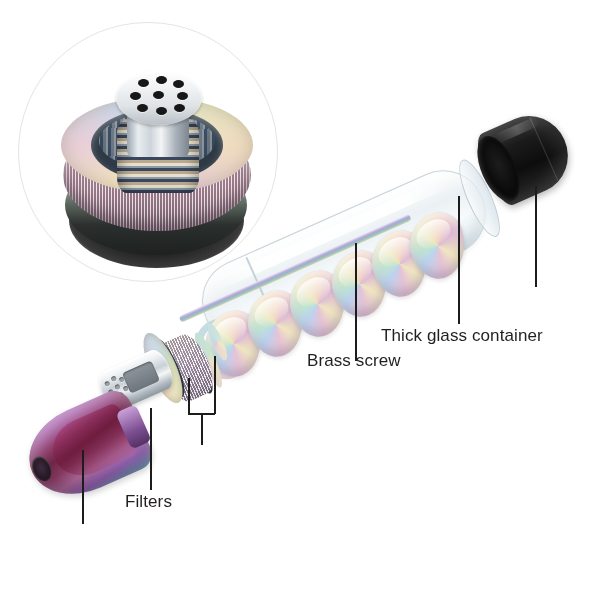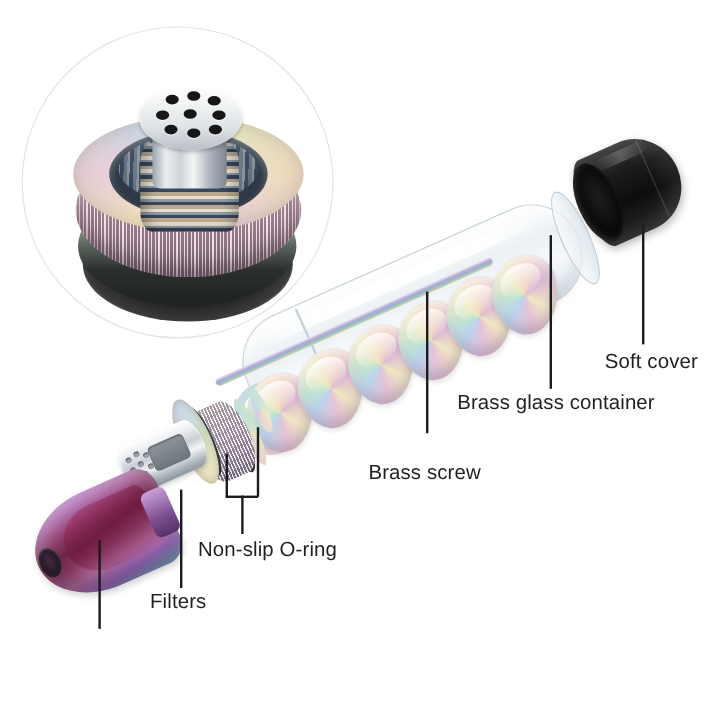--- a/index.html
+++ b/index.html
@@ -487,18 +487,16 @@
   <div class="leader leader-v" style="left:188px; top:378px; height:36px;"></div>
   <div class="leader leader-v" style="left:214px; top:356px; height:58px;"></div>
   <div class="leader leader-h" style="left:188px; top:413px; width:27px;"></div>
   <div class="leader leader-v" style="left:201px; top:413px; height:32px;"></div>
 
   <div class="leader leader-v" style="left:355px; top:243px; height:118px;"></div>
   <div class="leader leader-v" style="left:458px; top:196px; height:128px;"></div>
   <div class="leader leader-v" style="left:535px; top:186px; height:101px;"></div>
 
   <div class="label" style="left:125px; top:492px;">Filters</div>
-  <div class="label" style="left:165px; top:448px;">Non-slip O-ring</div>
-  <div class="label" style="left:307px; top:384px;">Brass screw</div>
-  <div class="label" style="left:381px; top:326px;">Brass glass container</div>
-  <div class="label" style="left:504px; top:292px;">Soft cover</div>
+  <div class="label" style="left:307px; top:351px;">Brass screw</div>
+  <div class="label" style="left:381px; top:326px;">Thick glass container</div>
 
 </div>
 
 </body></html>

